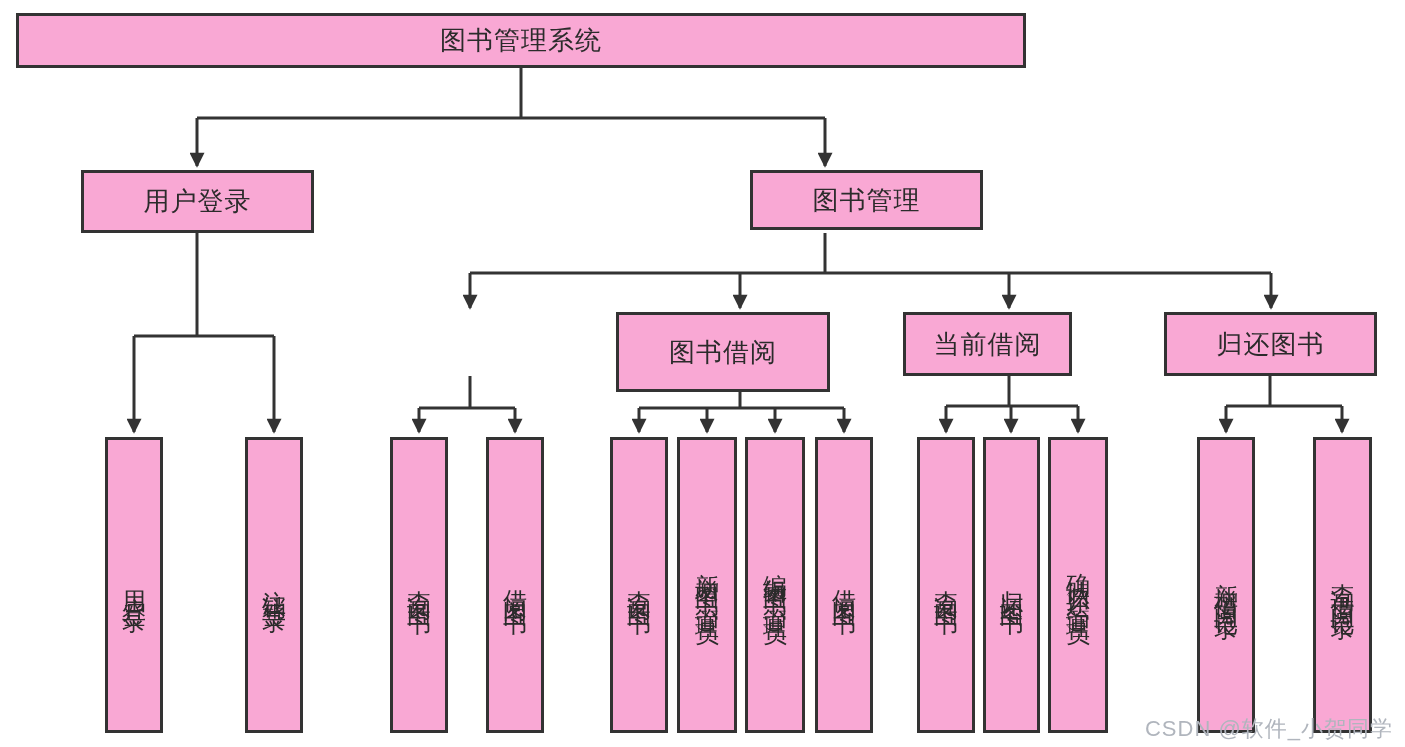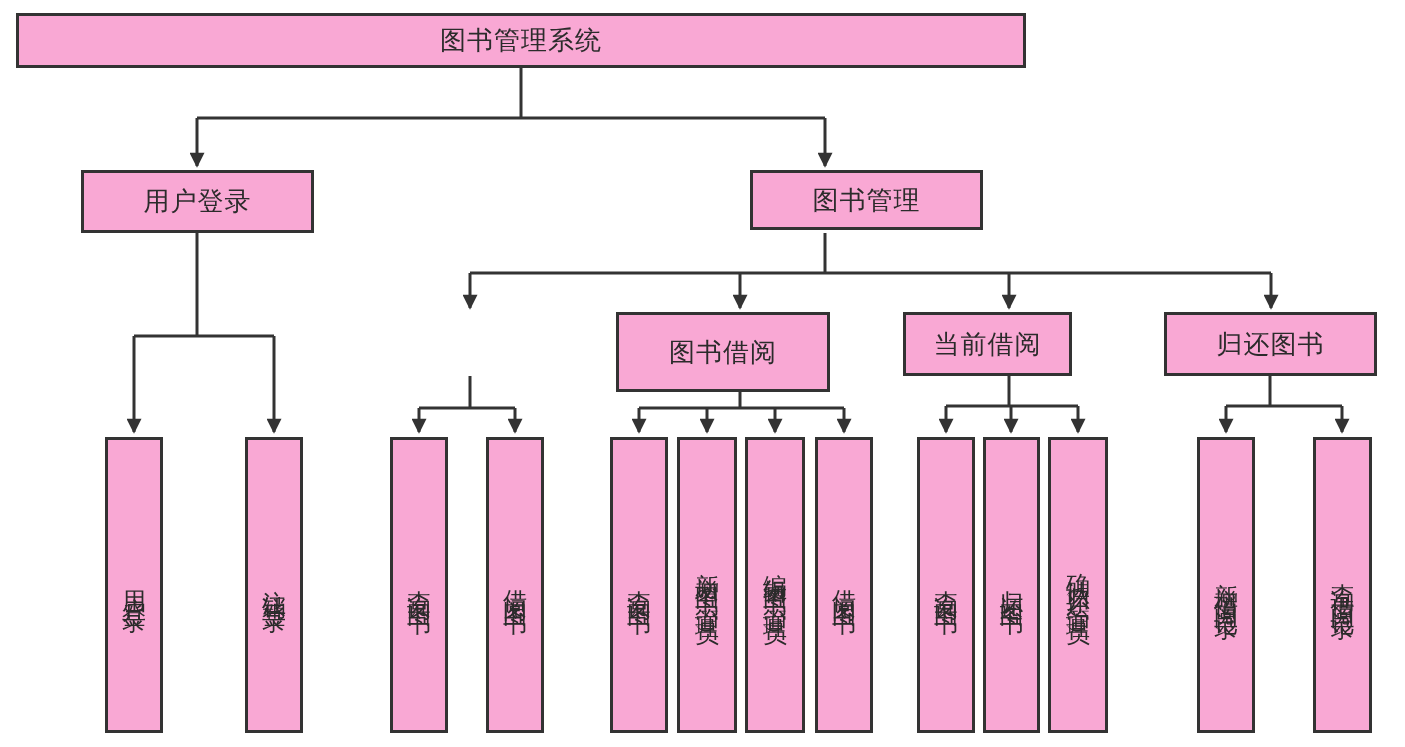--- a/index.html
+++ b/index.html
@@ -129,13 +129,14 @@
   <div class="box v" style="left:745px;top:437px;width:60px;height:296px">编辑图书（管理员）</div>
   <div class="box v" style="left:815px;top:437px;width:58px;height:296px">借阅图书</div>
 
   <div class="box v" style="left:917px;top:437px;width:58px;height:296px">查询图书</div>
   <div class="box v" style="left:983px;top:437px;width:57px;height:296px">归还图书</div>
   <div class="box v" style="left:1048px;top:437px;width:60px;height:296px">确认归还（管理员）</div>
 
   <div class="box v" style="left:1197px;top:437px;width:58px;height:296px">新增借阅记录</div>
   <div class="box v" style="left:1313px;top:437px;width:59px;height:296px">查询借阅记录</div>
 
+  <div id="watermark">CSDN @软件_小贺同学</div>
 </div>
 
 </body></html>

